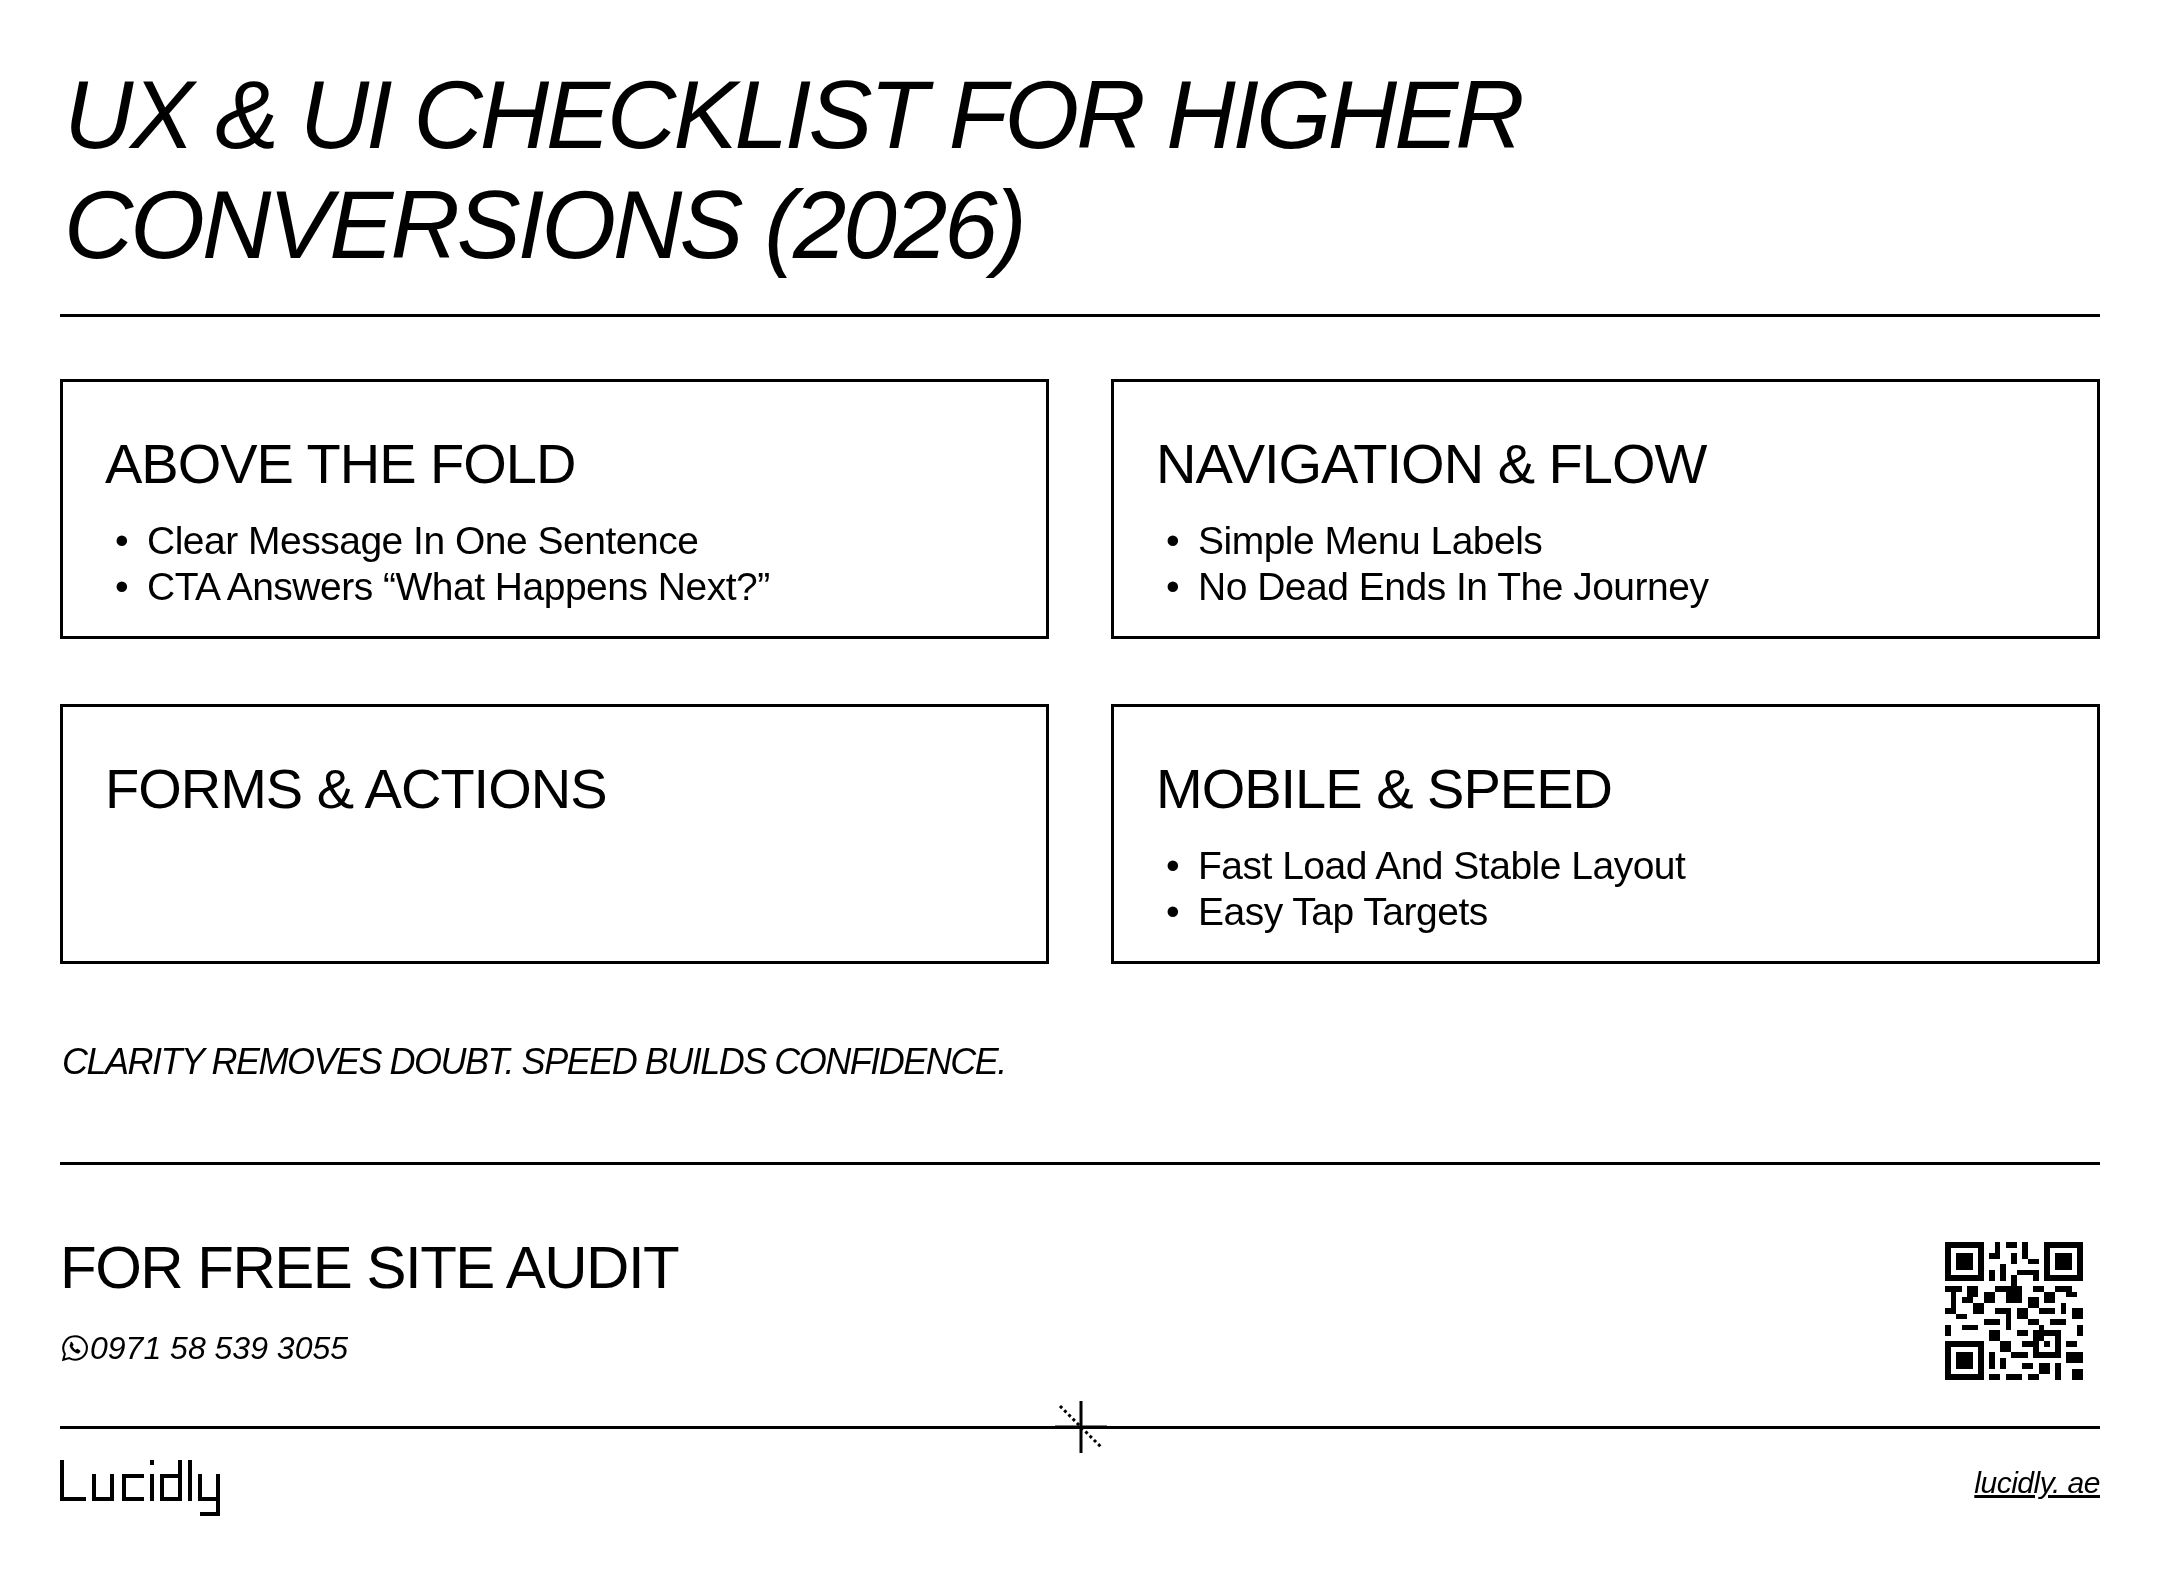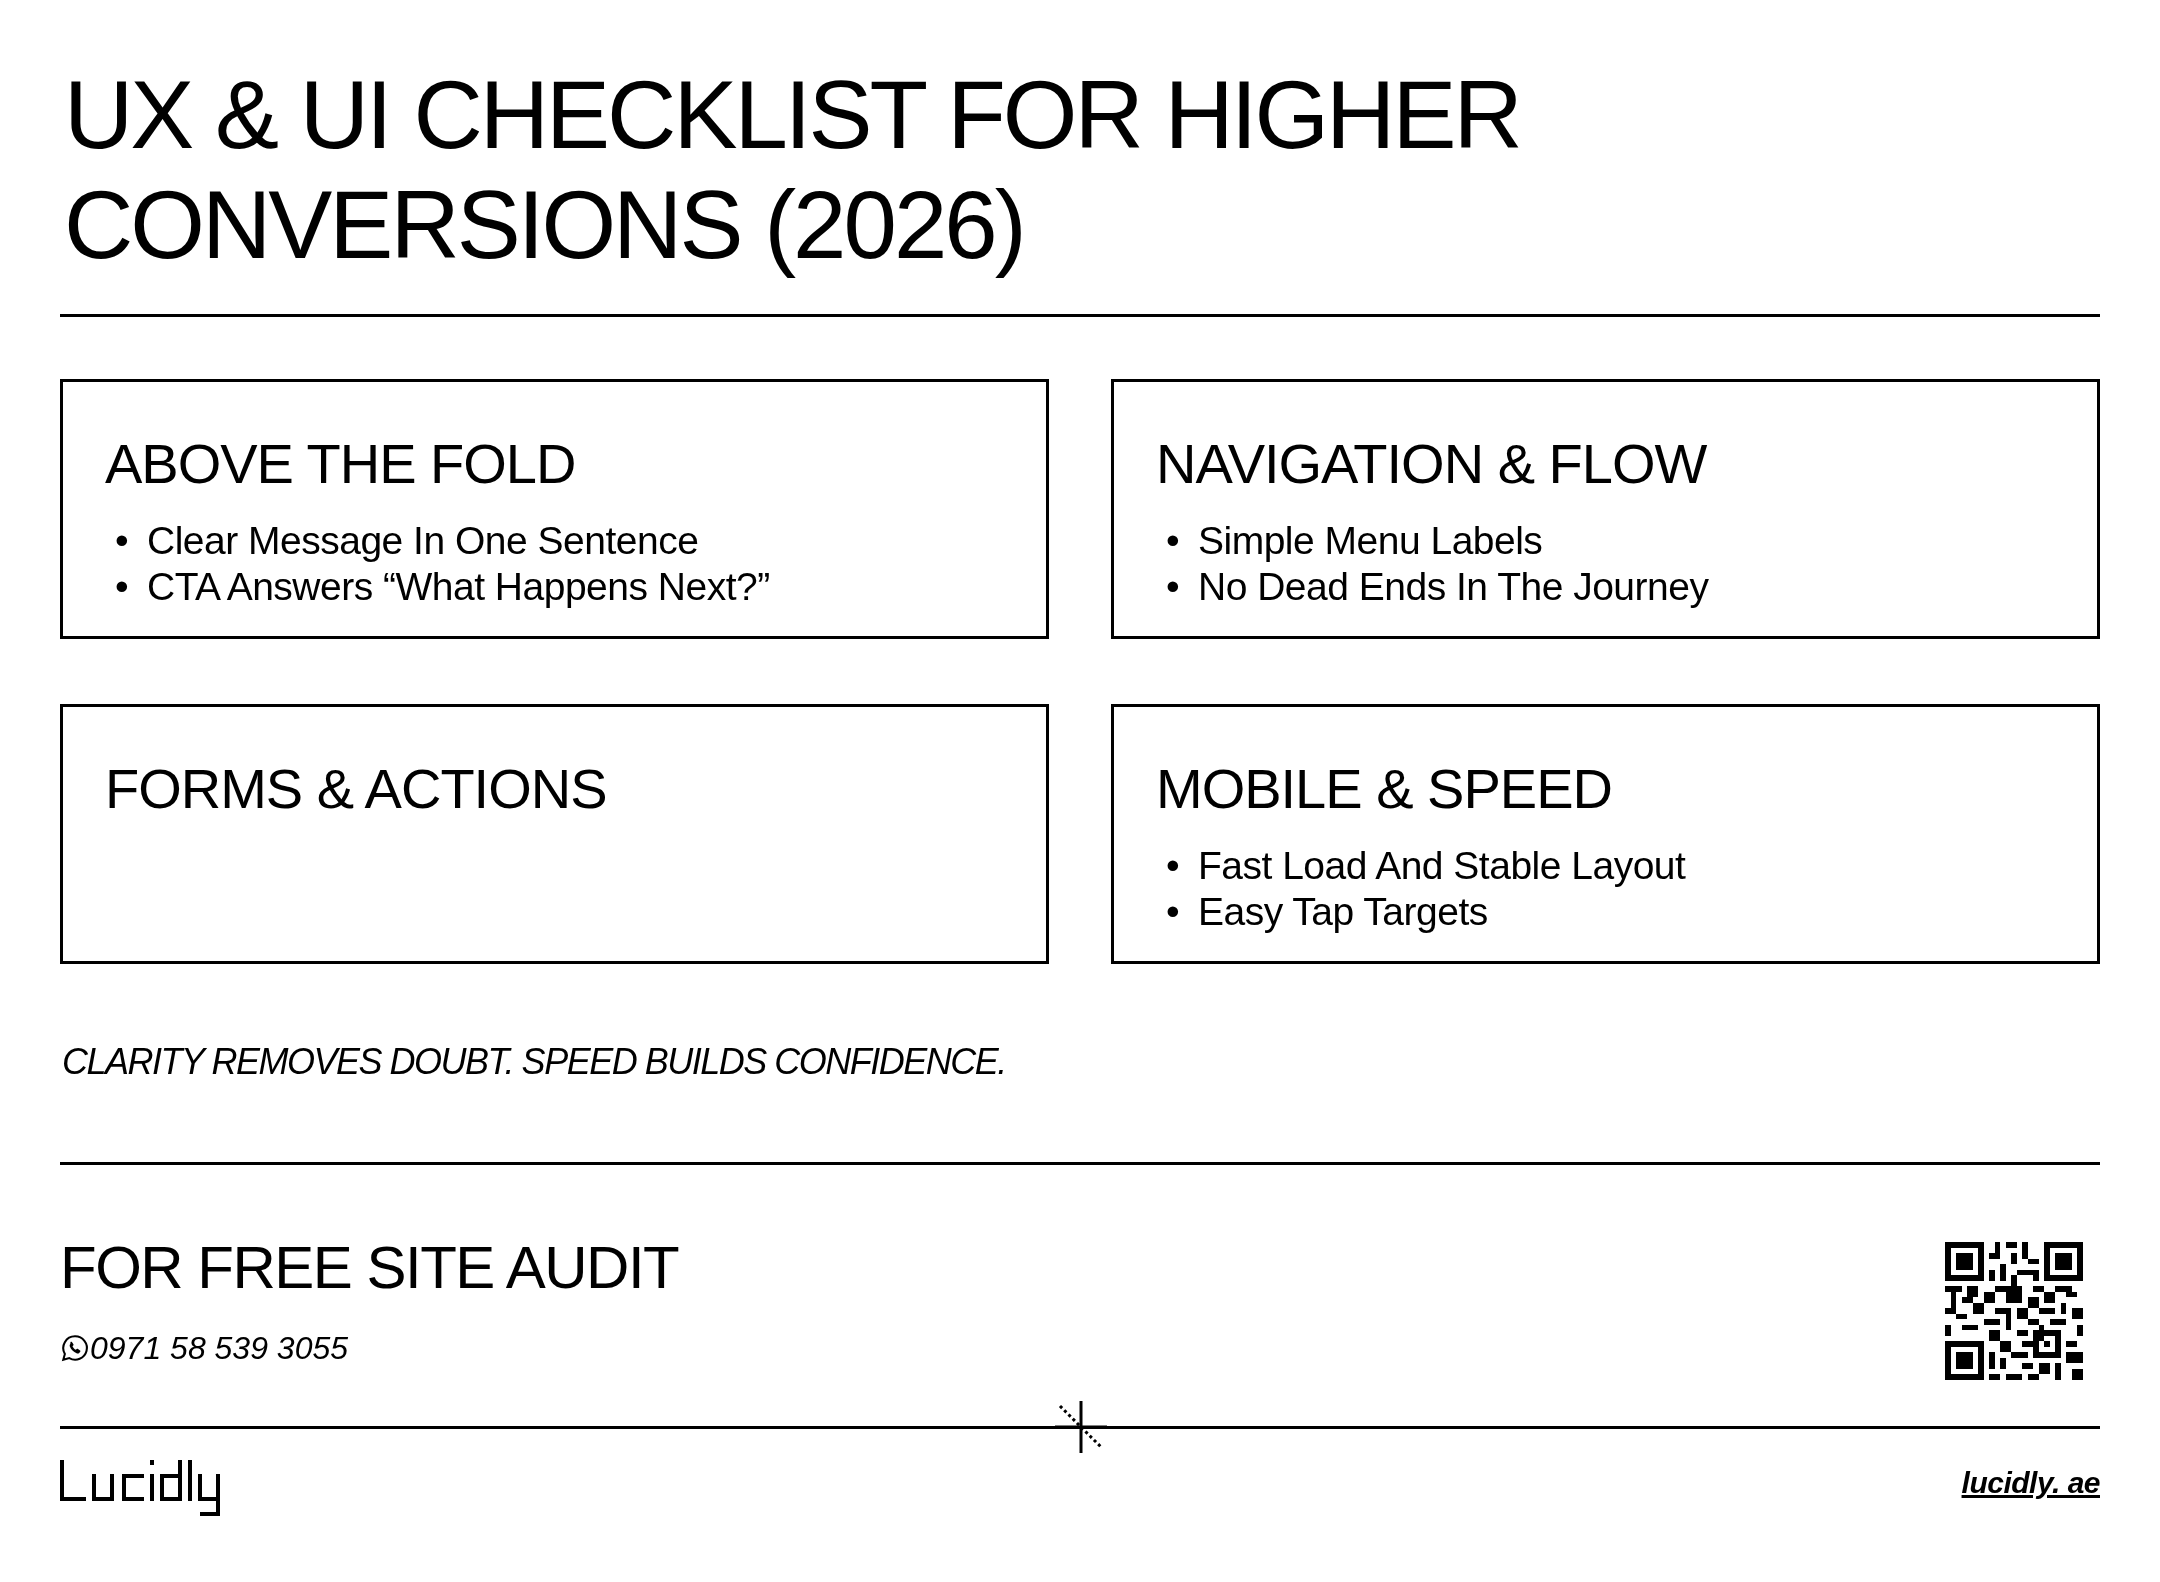--- a/index.html
+++ b/index.html
@@ -1,38 +1,38 @@
 <!DOCTYPE html>
 <html><head>
 <meta charset="utf-8">
 <style>
   html, body { margin: 0; padding: 0; background: #ffffff; }
   body { width: 2160px; height: 1582px; position: relative; overflow: hidden;
          font-family: "Liberation Sans", sans-serif; color: #000; }
   .abs { position: absolute; }
-  .title { left: 64px; top: 60px; font-size: 96px; line-height: 110px; 
+  .title { left: 64px; top: 60px; font-size: 96px; line-height: 110px; font-style: italic;
            font-weight: 400; letter-spacing: -3px; margin: 0; white-space: nowrap; }
   .title span { display: block; }
   .rule { left: 60px; width: 2040px; height: 0; border-top: 3px solid #000; }
   .card { border: 3px solid #000; box-sizing: border-box; width: 989px; height: 260px; }
   .card h2 { position: absolute; left: 30px; top: 38px; margin: 12px; font-size: 56px; font-weight: 400;
              letter-spacing: -1px; line-height: 64px; white-space: nowrap; }
   .card ul { position: absolute; left: 30px; top: 136px; margin: 0; padding: 0; list-style: none; }
   .card li { font-size: 39px; line-height: 46px; white-space: nowrap; letter-spacing: -0.5px; }
   .card li .dot { display: inline-block; width: 54px; padding-left: 22px; box-sizing: border-box; }
   .tagline { left: 62px; top: 1030px; font-size: 36px; line-height: 64px; font-style: italic;
              letter-spacing: -1.5px; white-space: nowrap; }
   .audit { left: 60px; top: 1232px; font-size: 60px; line-height: 72px; letter-spacing: -1.5px; white-space: nowrap; }
   .phone { left: 60px; top: 1328px; font-size: 32px; line-height: 40px; font-style: italic;
            white-space: nowrap; display: flex; align-items: center; }
   .phone svg { width: 30px; height: 30px; }
   .qr { left: 1945px; top: 1242px; width: 138px; height: 138px; }
   .logo { left: 60px; top: 1450px; }
   .site { right: 60px; top: 1466px; font-size: 30px; font-style: italic; text-decoration: underline;
-          color: #000; white-space: nowrap; letter-spacing: -0.5px; font-weight: bold; }
+          color: #000; white-space: nowrap; letter-spacing: -0.5px; }
   .star { left: 1055px; top: 1401px; width: 52px; height: 52px; }
 </style>
 </head>
 <body>
 
 <h1 class="abs title">
   <span>UX &amp; UI CHECKLIST FOR HIGHER</span>
   <span>CONVERSIONS (2026)</span>
 </h1>
 

